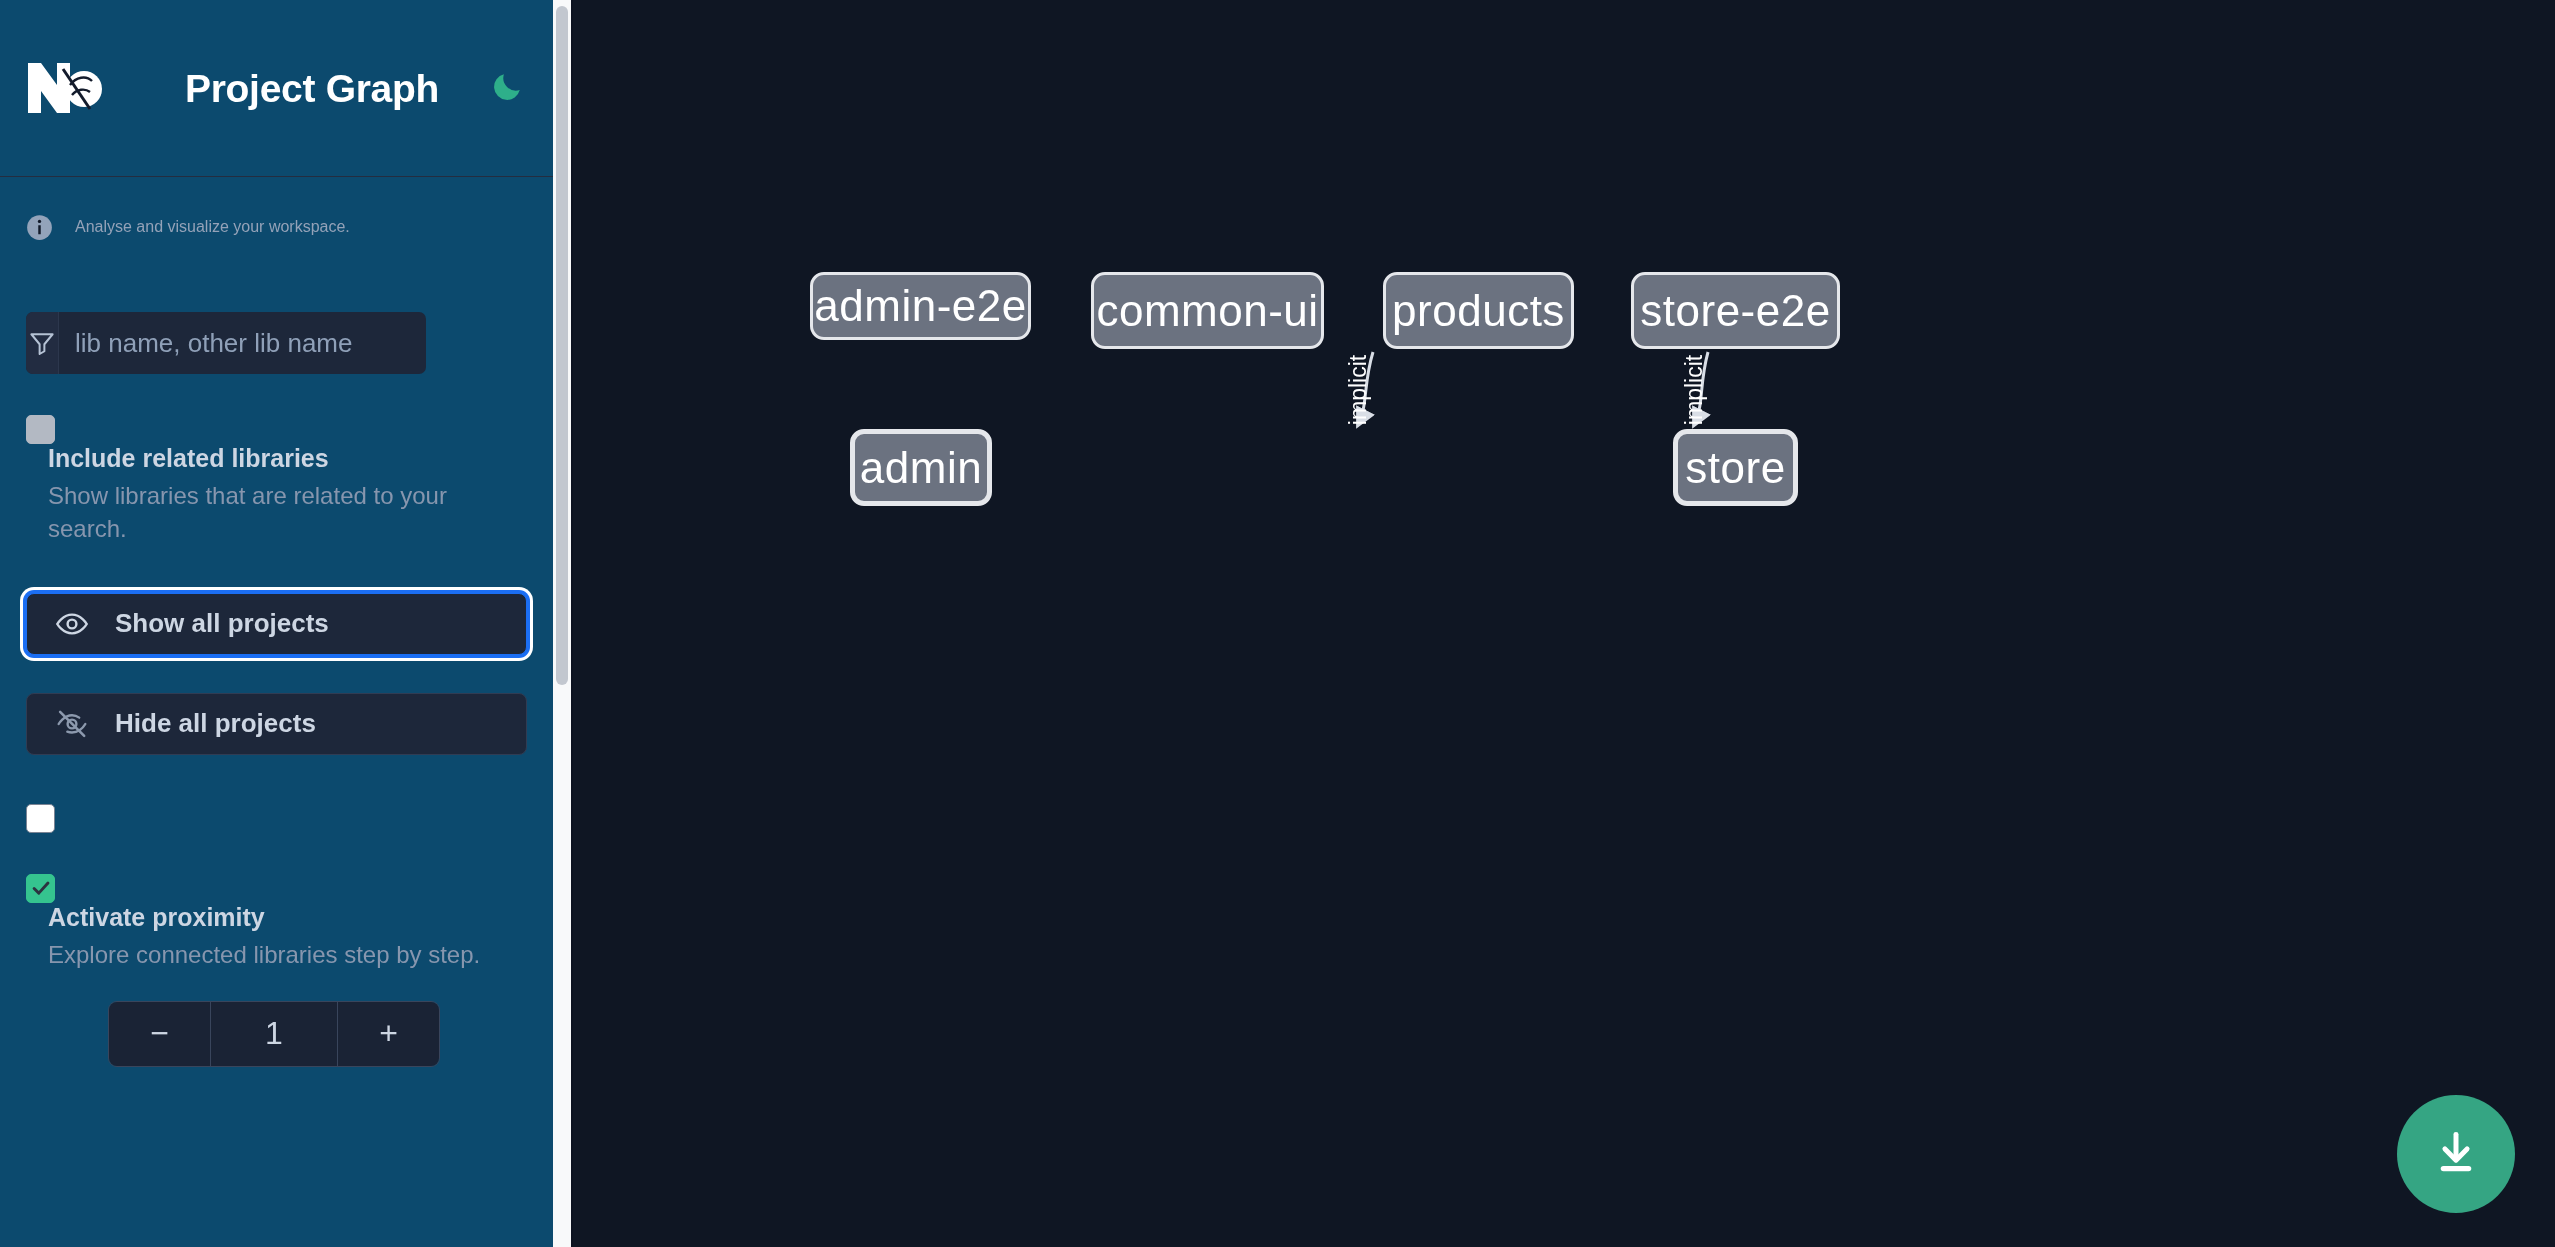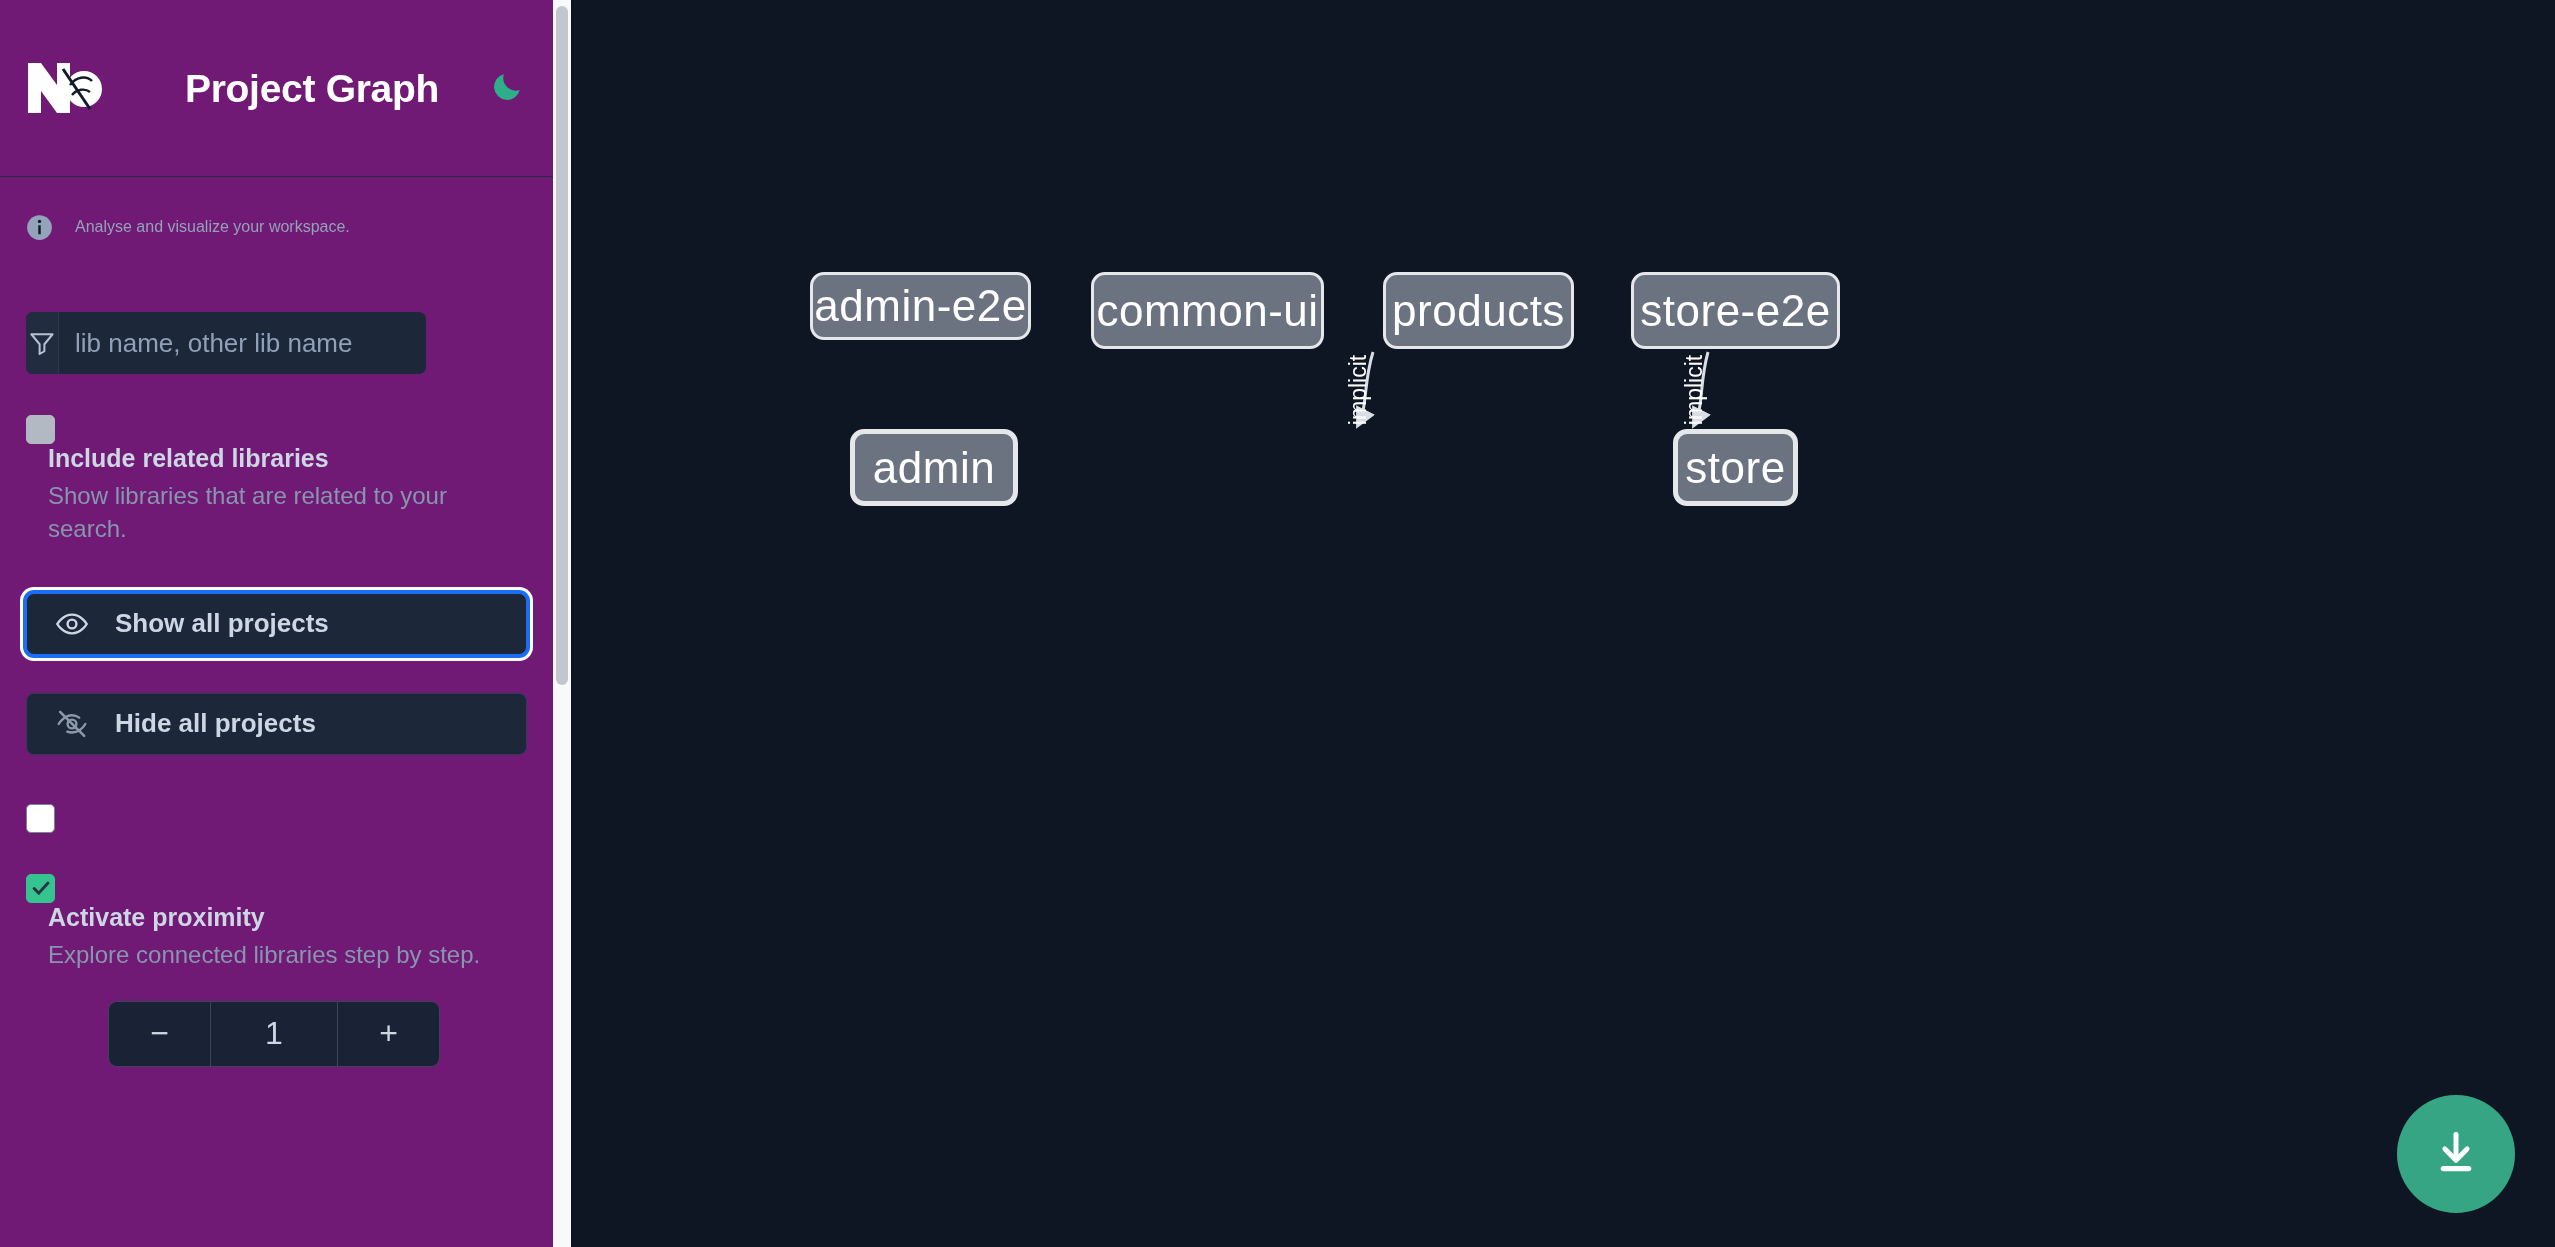--- a/index.html
+++ b/index.html
@@ -8,21 +8,21 @@
     background: #0f1623;
     font-family: "Liberation Sans", sans-serif;
     overflow: hidden;
   }
   #app { position: relative; width: 2555px; height: 1247px; background: #0f1623; }
 
   
   #sidebar {
     position: absolute; left: 0; top: 0;
     width: 553px; height: 1247px;
-    background: #701a75;
+    background: #0c4a6e;
     overflow: hidden;
   }
   #sidebar-inner { position: relative; width: 553px; height: 1247px; }
 
   .sb-header {
     height: 177px;
     display: flex; align-items: center;
     padding-left: 26px;
     border-bottom: 1px solid #242d40;
   }
@@ -280,21 +280,21 @@
       <text x="793" y="390" fill="#ffffff" font-size="23" font-family="Liberation Sans, sans-serif" transform="rotate(-90 793 390)" text-anchor="middle">implicit</text>
 
       <path d="M 1135 352 C 1126 385 1131 405 1121 425" stroke="#d9dee6" stroke-width="3" fill="none" marker-end="url(#arrow)"></path>
       <text x="1129" y="390" fill="#ffffff" font-size="23" font-family="Liberation Sans, sans-serif" transform="rotate(-90 1129 390)" text-anchor="middle">implicit</text>
     </svg>
 
     <div class="gnode" style="left:237px;  top:272px; width:221px; height:68px;">admin-e2e</div>
     <div class="gnode" style="left:518px;  top:272px; width:233px; height:77px;">common-ui</div>
     <div class="gnode" style="left:810px;  top:272px; width:191px; height:77px;">products</div>
     <div class="gnode" style="left:1058px; top:272px; width:209px; height:77px;">store-e2e</div>
-    <div class="gnode sel" style="left:277px;  top:429px; width:168px; height:77px;">admin</div>
+    <div class="gnode sel" style="left:277px;  top:429px; width:142px; height:77px;">admin</div>
     <div class="gnode sel" style="left:1100px; top:429px; width:125px; height:77px;">store</div>
 
   </div>
 
   <button id="fab">
     <span>
       <svg viewBox="0 0 24 24" width="52" height="52" xmlns="http://www.w3.org/2000/svg">
         <path d="M12 3.4 V14.4" stroke="#ffffff" stroke-width="2.3" stroke-linecap="round"></path>
         <path d="M6.9 10.1 L12 15.3 L17.1 10.1" fill="none" stroke="#ffffff" stroke-width="2.3" stroke-linecap="round" stroke-linejoin="round"></path>
         <path d="M6.2 19.2 H17.8" stroke="#ffffff" stroke-width="2.5" stroke-linecap="round"></path>

